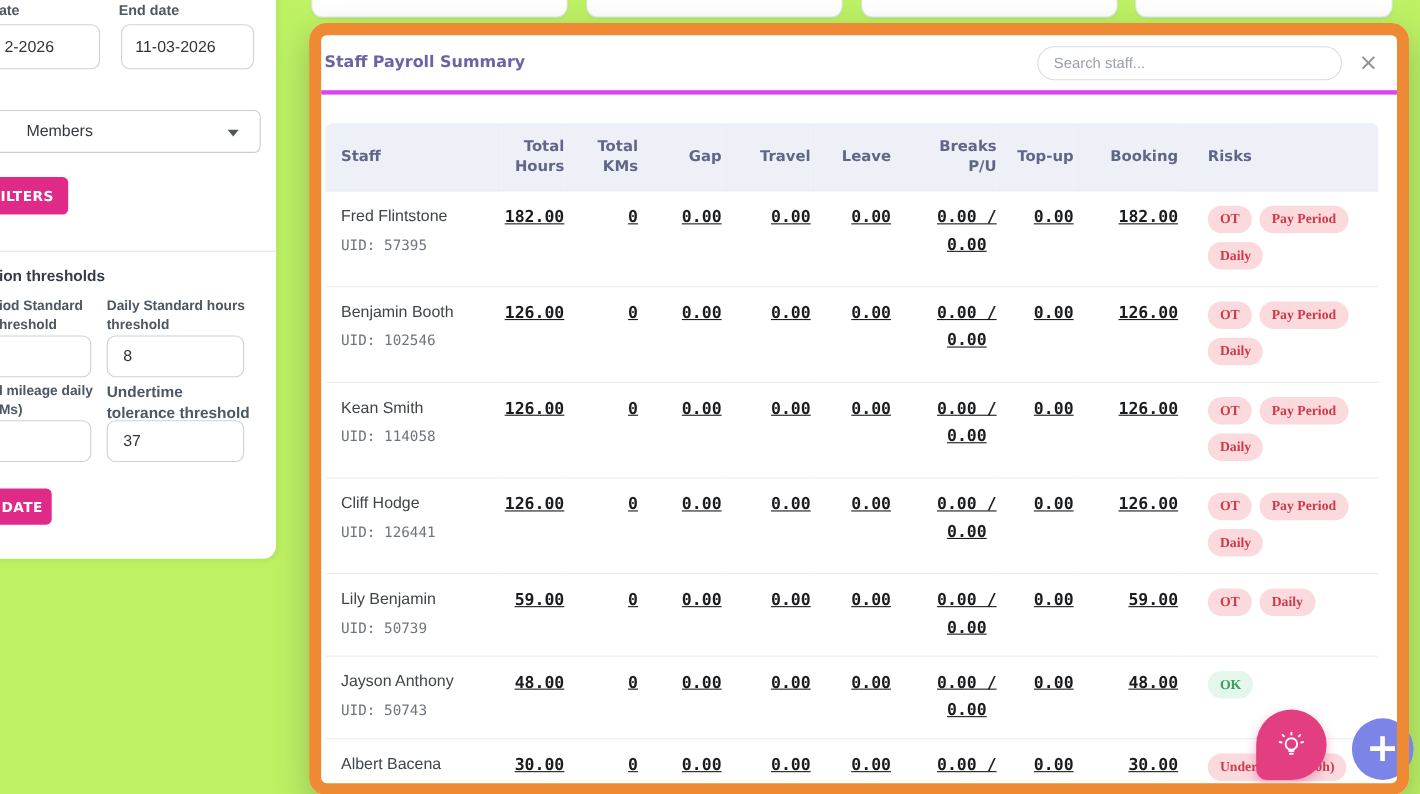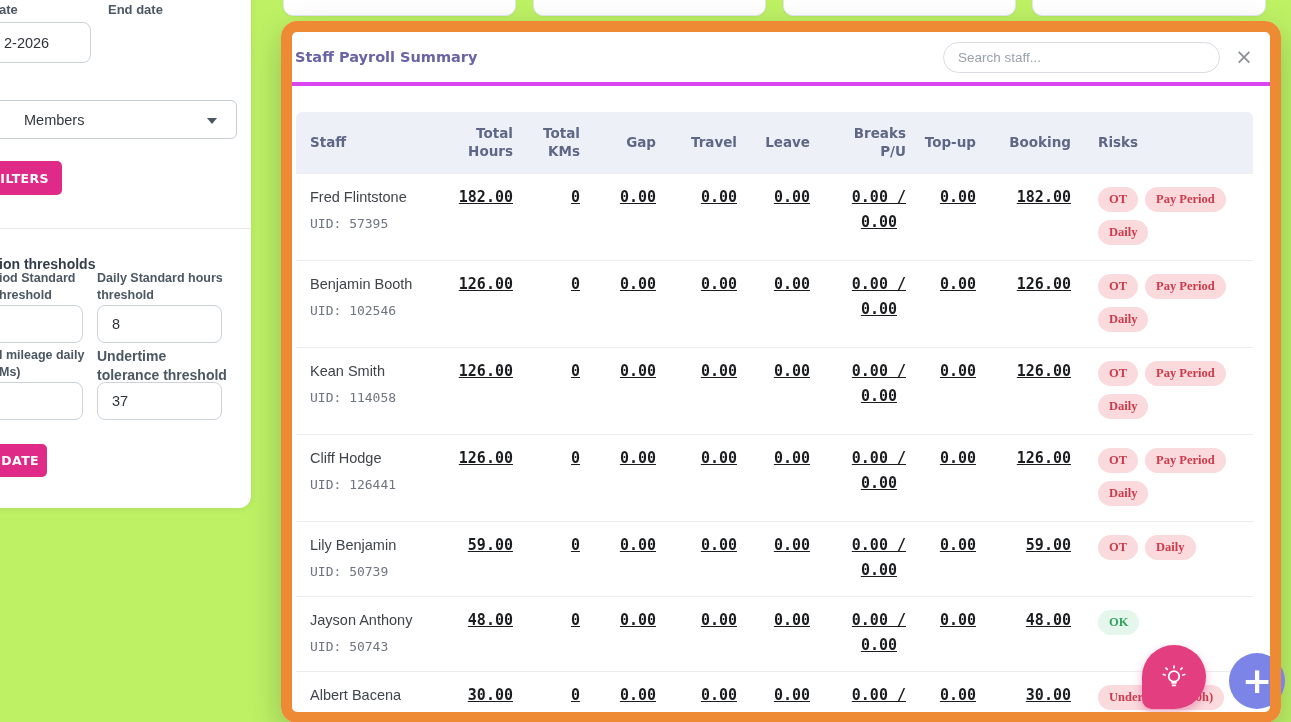--- a/index.html
+++ b/index.html
@@ -89,31 +89,32 @@
   <div class="top-card" style="left:283px;width:233px;"></div>
   <div class="top-card" style="left:533px;width:233px;"></div>
   <div class="top-card" style="left:783px;width:233px;"></div>
   <div class="top-card" style="left:1032px;width:234px;"></div>
 
   <div class="sidebar-panel"></div>
 
   <div class="sb fld-label" style="left:-1px;top:1px;">ate</div>
   <div class="sb fld-label" style="left:108px;top:1px;">End date</div>
   <input class="sb sb-input" style="left: -40px; top: 22px; width: 131px; height: 41px; padding-left: 43px;" value="2-2026">
+  <input class="sb sb-input" style="left: 110px; top: 22px; width: 121px; height: 41px; padding-left: 12px;" value="11-03-2026">
 
   <div class="sb members-select" style="left:-40px;top:100px;width:277px;height:39px;padding-left:63px;">
     <span>Members</span>
     <span class="chev"></span>
   </div>
 
   <button class="sb pink-btn" style="left:-43px;top:161px;width:105px;height:34px;padding-right:13px;">Y FILTERS</button>
 
   <div class="sb-divider" style="left:-60px;top:228px;width:311px;"></div>
 
-  <div class="sb sb-heading" style="left:-1px;top:256px;text-align:right;">ion thresholds</div>
+  <div class="sb sb-heading" style="left:-1px;top:242px;text-align:right;">ion thresholds</div>
 
   <div class="sb fld-label" style="left:-1px;top:270px;width:88px;font-size:12.5px;">iod Standard hreshold</div>
   <div class="sb fld-label" style="left:97px;top:270px;width:132px;font-size:12.5px;">Daily Standard hours threshold</div>
   <input class="sb sb-input" style="left: -30px; top: 305px; width: 113px; height: 38px; padding-left: 14px;" value="">
   <input class="sb sb-input" style="left: 97px; top: 305px; width: 125px; height: 38px; padding-left: 14px;" value="8">
 
   <div class="sb fld-label" style="left:-1px;top:347px;width:88px;font-size:12.5px;">l mileage daily Ms)</div>
   <div class="sb fld-label" style="left:97px;top:347px;width:132px;font-size:14px;">Undertime tolerance threshold (hours)</div>
   <input class="sb sb-input" style="left: -30px; top: 382px; width: 113px; height: 38px; padding-left: 14px;" value="">
   <input class="sb sb-input" style="left: 97px; top: 382px; width: 125px; height: 38px; padding-left: 14px;" value="37">

